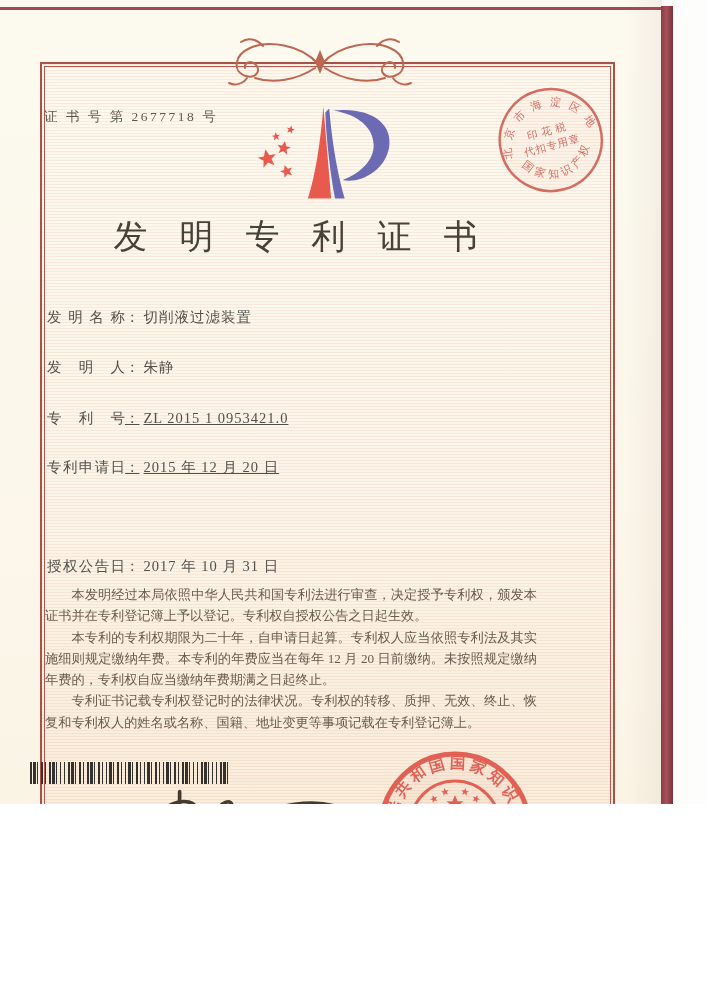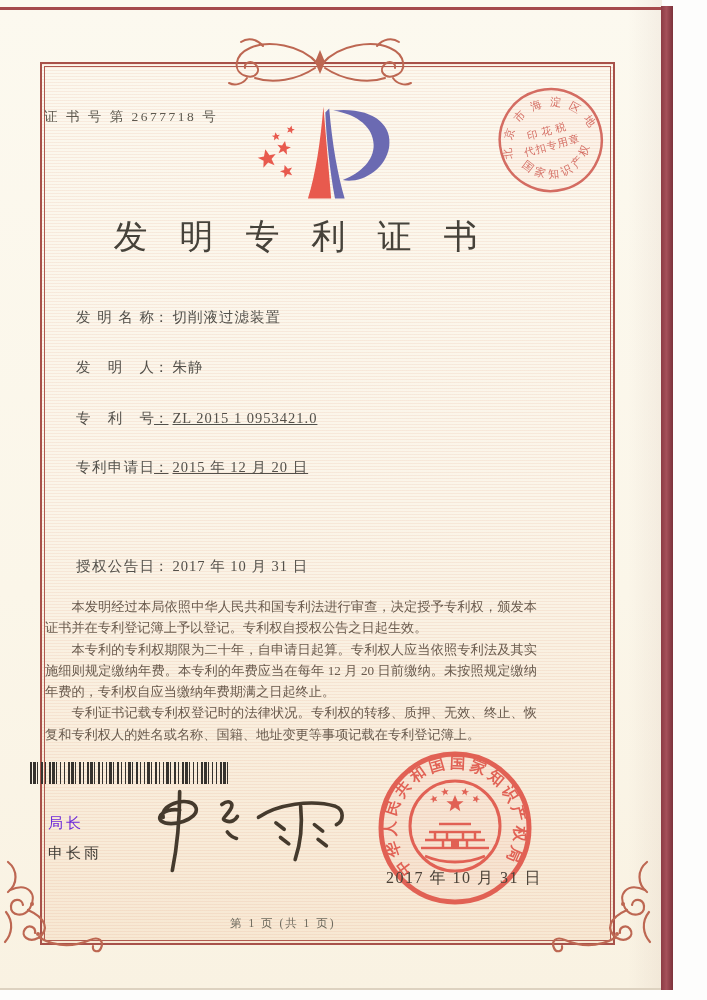--- a/index.html
+++ b/index.html
@@ -1,16 +1,16 @@
 <!DOCTYPE html>
 <html><head>
 <meta charset="utf-8">
 <style>
   html,body{margin:0;padding:0;background:#ffffff;}
-  #scan{position:relative;width:707px;height:1000px;background:#fdfdfc;overflow:hidden;
+  #scan{position:relative;width:707px;height:804px;background:#fdfdfc;overflow:hidden;
         font-family:"Liberation Serif","DejaVu Serif",serif;}
   
   #paper{position:absolute;left:0;top:0;width:662px;height:988px;
          background:linear-gradient(180deg,#fcf9ef 0%,#fbf6e9 60%,#f9f2e2 100%);
          border-bottom:2px solid #ddd2c0;}
   #paper-shade{position:absolute;left:628px;top:0;width:34px;height:988px;
          background:linear-gradient(90deg,rgba(0,0,0,0) 0%,rgba(120,60,50,0.06) 100%);}
   #cover-top-line{position:absolute;left:0;top:7px;width:666px;height:3px;background:#a54a4c;}
   #cover-edge{position:absolute;left:661px;top:6px;width:12px;height:984px;
          background:linear-gradient(90deg,#8c3b44 0%,#a5515a 45%,#7c323b 100%);}
@@ -22,25 +22,25 @@
            linear-gradient(180deg,#fcf8ee 0%,#fbf5e9 50%,#f9eedd 78%,#f7e8d3 100%);}
   #frame::after{content:"";position:absolute;left:2px;top:2px;right:2px;bottom:2px;
          border:1px solid #b05a50;pointer-events:none;}
   .orn{position:absolute;}
   
   #cert-no{position:absolute;left:44px;top:108px;font-size:13.5px;letter-spacing:2.5px;color:#5d594f;}
   #logo{position:absolute;left:248px;top:104px;}
   #title{position:absolute;left:40px;top:214px;width:575px;text-align:center;
          font-size:34px;color:#46423a;letter-spacing:32px;transform:translateX(-16px);font-weight:500;}
   .frow{position:absolute;left:47px;font-size:14.5px;color:#53504a;white-space:nowrap;}
-  .flabel{display:inline-block;width:78px;text-align:justify;text-align-last:justify;vertical-align:bottom;margin-left:29px;}
+  .flabel{display:inline-block;width:78px;text-align:justify;text-align-last:justify;vertical-align:bottom;}
   .fcolon{margin-right:4px;}
   .fvalue{letter-spacing:1px;}
   #body{position:absolute;left:45px;top:584px;width:492px;font-size:13.2px;line-height:21.3px;
-        color:#695a4d;text-align:justify;margin-top:12px;}
+        color:#695a4d;text-align:justify;}
   #body p{margin:0;text-indent:2em;}
   
   #barcode{position:absolute;left:30px;top:762px;width:198px;height:22px;
         background:repeating-linear-gradient(90deg,
           #35322e 0 1.5px,transparent 1.5px 3px,
           #35322e 3px 6px,transparent 6px 7px,
           #35322e 7px 8px,transparent 8px 11px,
           #35322e 11px 12.5px,transparent 12.5px 15px,
           #35322e 15px 16px,transparent 16px 19px);}
   #signer-title{position:absolute;left:48px;top:814px;font-size:15px;color:#6d28d9;letter-spacing:3px;}

